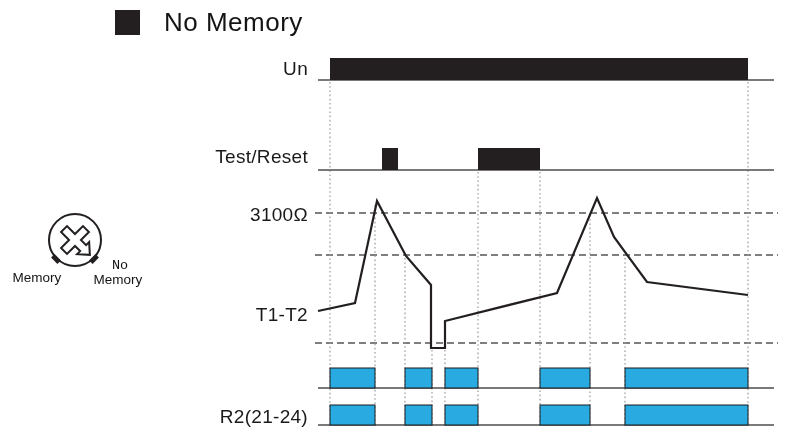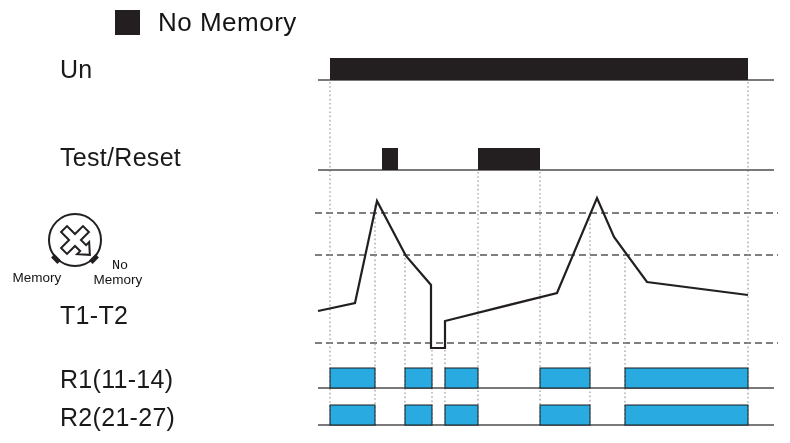--- a/index.html
+++ b/index.html
@@ -1,25 +1,25 @@
 <!DOCTYPE html>
 <html><head>
 <meta charset="utf-8">
 <style>
   html,body{margin:0;padding:0;background:#ffffff;}
   .stage{
     position:relative;width:790px;height:443px;background:#ffffff;overflow:hidden;
     font-family:"Liberation Sans","DejaVu Sans",sans-serif;color:#1a1a1a;
   }
-  .title{position:absolute;left:115px;top:7px;display:flex;align-items:center;gap:18px;}
+  .title{position:absolute;left:115px;top:7px;display:flex;align-items:center;gap:24px;}
   .title-square{width:25px;height:25px;background:#231f20;display:inline-block;}
   .title-text{font-size:26px;letter-spacing:.5px;color:#141414;white-space:nowrap;}
   .sig-label{
-    position:absolute;left:60px;width:248px;
-    font-size:25px;line-height:24px;letter-spacing:.3px;white-space:nowrap;color:#1a1a1a;
+    position:absolute;left:60px;width:248px;text-align:right;
+    font-size:19px;line-height:24px;letter-spacing:.3px;white-space:nowrap;color:#1a1a1a;
   }
   .switch-svg{position:absolute;left:5px;top:193px;}
   .switch-label{position:absolute;font-size:13.5px;line-height:15px;text-align:center;color:#141414;white-space:nowrap;}
   .switch-label.left{left:2px;top:270px;width:70px;}
   .switch-label.no{left:100px;top:258px;width:40px;font-family:Liberation Mono, monospace;}
   .switch-label.right{left:82px;top:272px;width:72px;}
   #diagram-svg{position:absolute;left:0;top:0;}
 </style>
 </head>
 <body>
@@ -70,17 +70,17 @@
       <rect x="330" y="405" width="45" height="20" fill="#29ABE2" stroke="#1a1a1a" stroke-width="1"></rect>
       <rect x="405" y="405" width="27" height="20" fill="#29ABE2" stroke="#1a1a1a" stroke-width="1"></rect>
       <rect x="445" y="405" width="33" height="20" fill="#29ABE2" stroke="#1a1a1a" stroke-width="1"></rect>
       <rect x="540" y="405" width="50" height="20" fill="#29ABE2" stroke="#1a1a1a" stroke-width="1"></rect>
       <rect x="625" y="405" width="123" height="20" fill="#29ABE2" stroke="#1a1a1a" stroke-width="1"></rect>
       <polyline points="318,311 355,303 377,201 406,256 431,285 431,348 445,348 445,321 557,293 597,198 614,237 647,282 748,295" fill="none" stroke="#231f20" stroke-width="2.2" stroke-linejoin="miter"></polyline>
     </svg>
 
   <div class="sig-label" style="top:57px">Un</div>
   <div class="sig-label" style="top:145px">Test/Reset</div>
+  <div class="sig-label" style="top:203px">3100Ω</div>
   <div class="sig-label" style="top:303px">T1-T2</div>
-  <div class="sig-label" style="top:367px">R1(11-14)</div>
-  <div class="sig-label" style="top:405px">R2(21-27)</div>
+  <div class="sig-label" style="top:405px">R2(21-24)</div>
 
 </div>
 
 </body></html>

